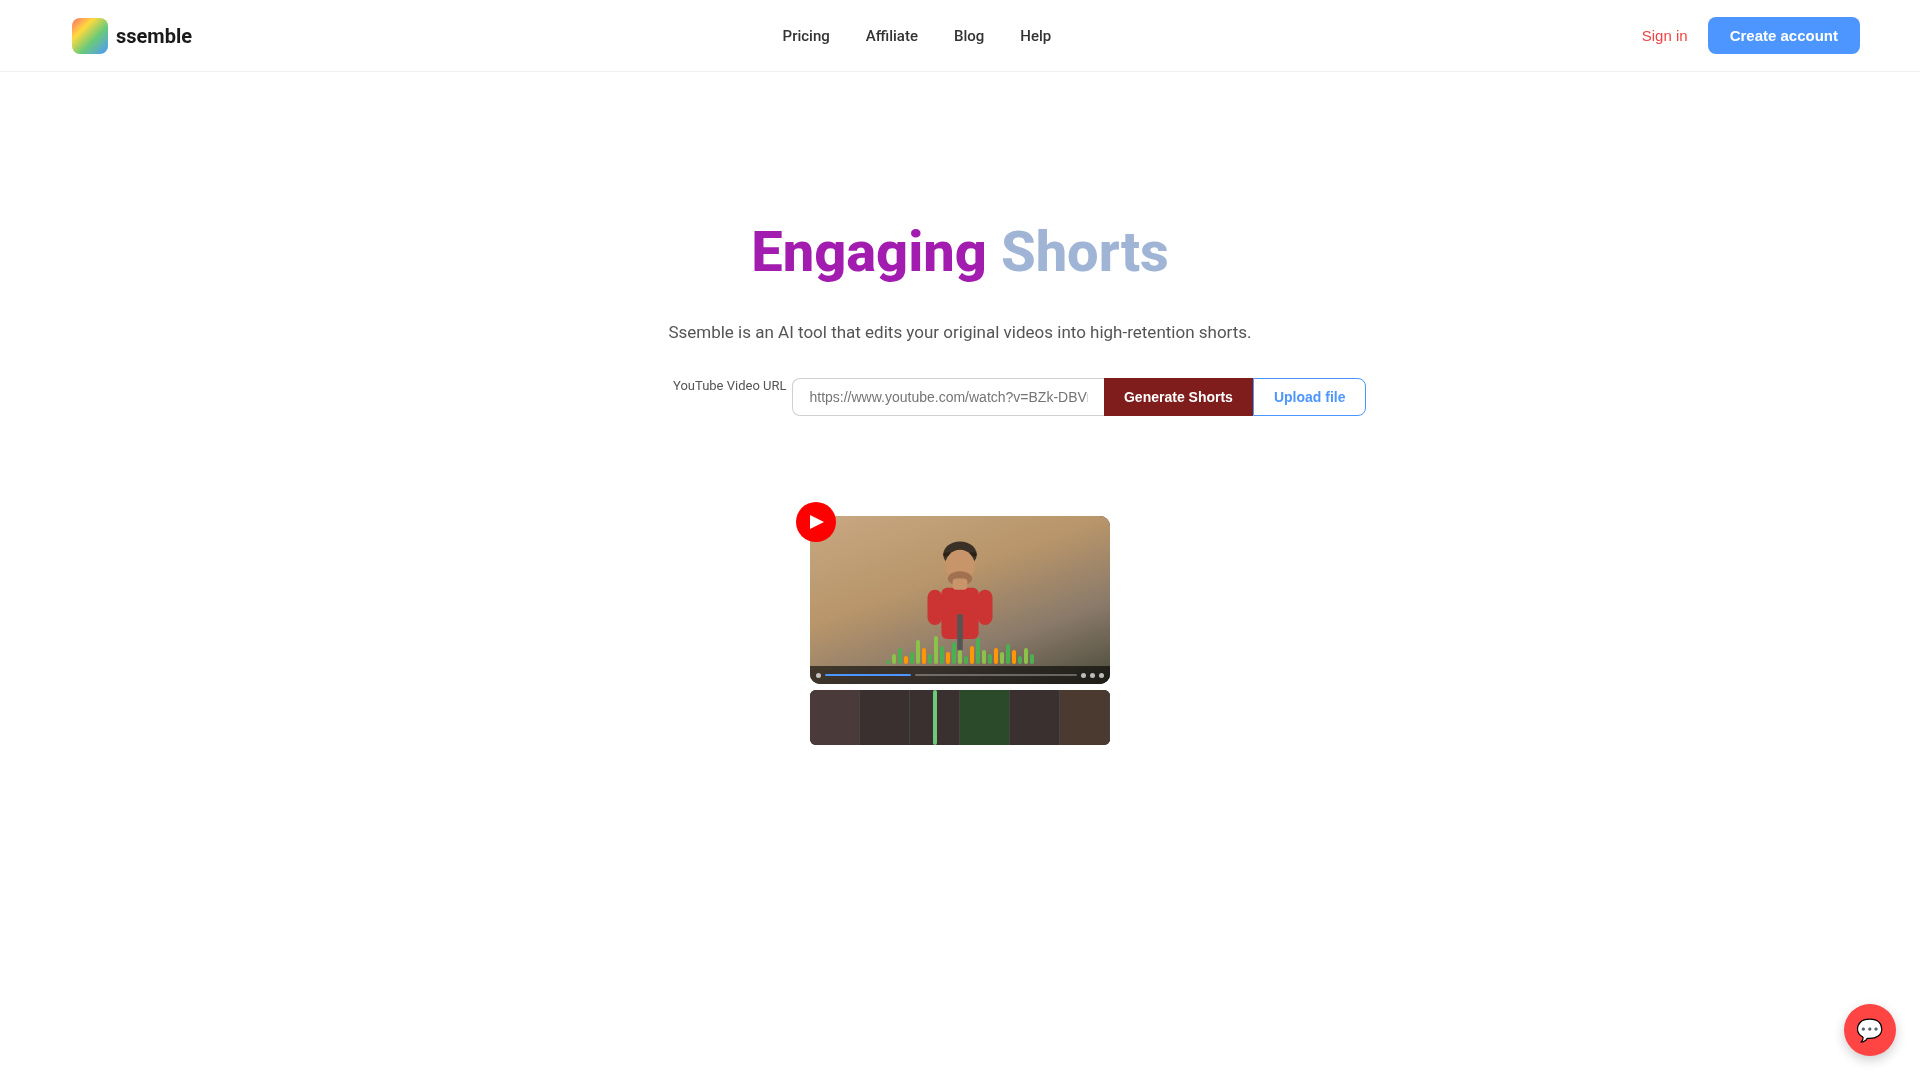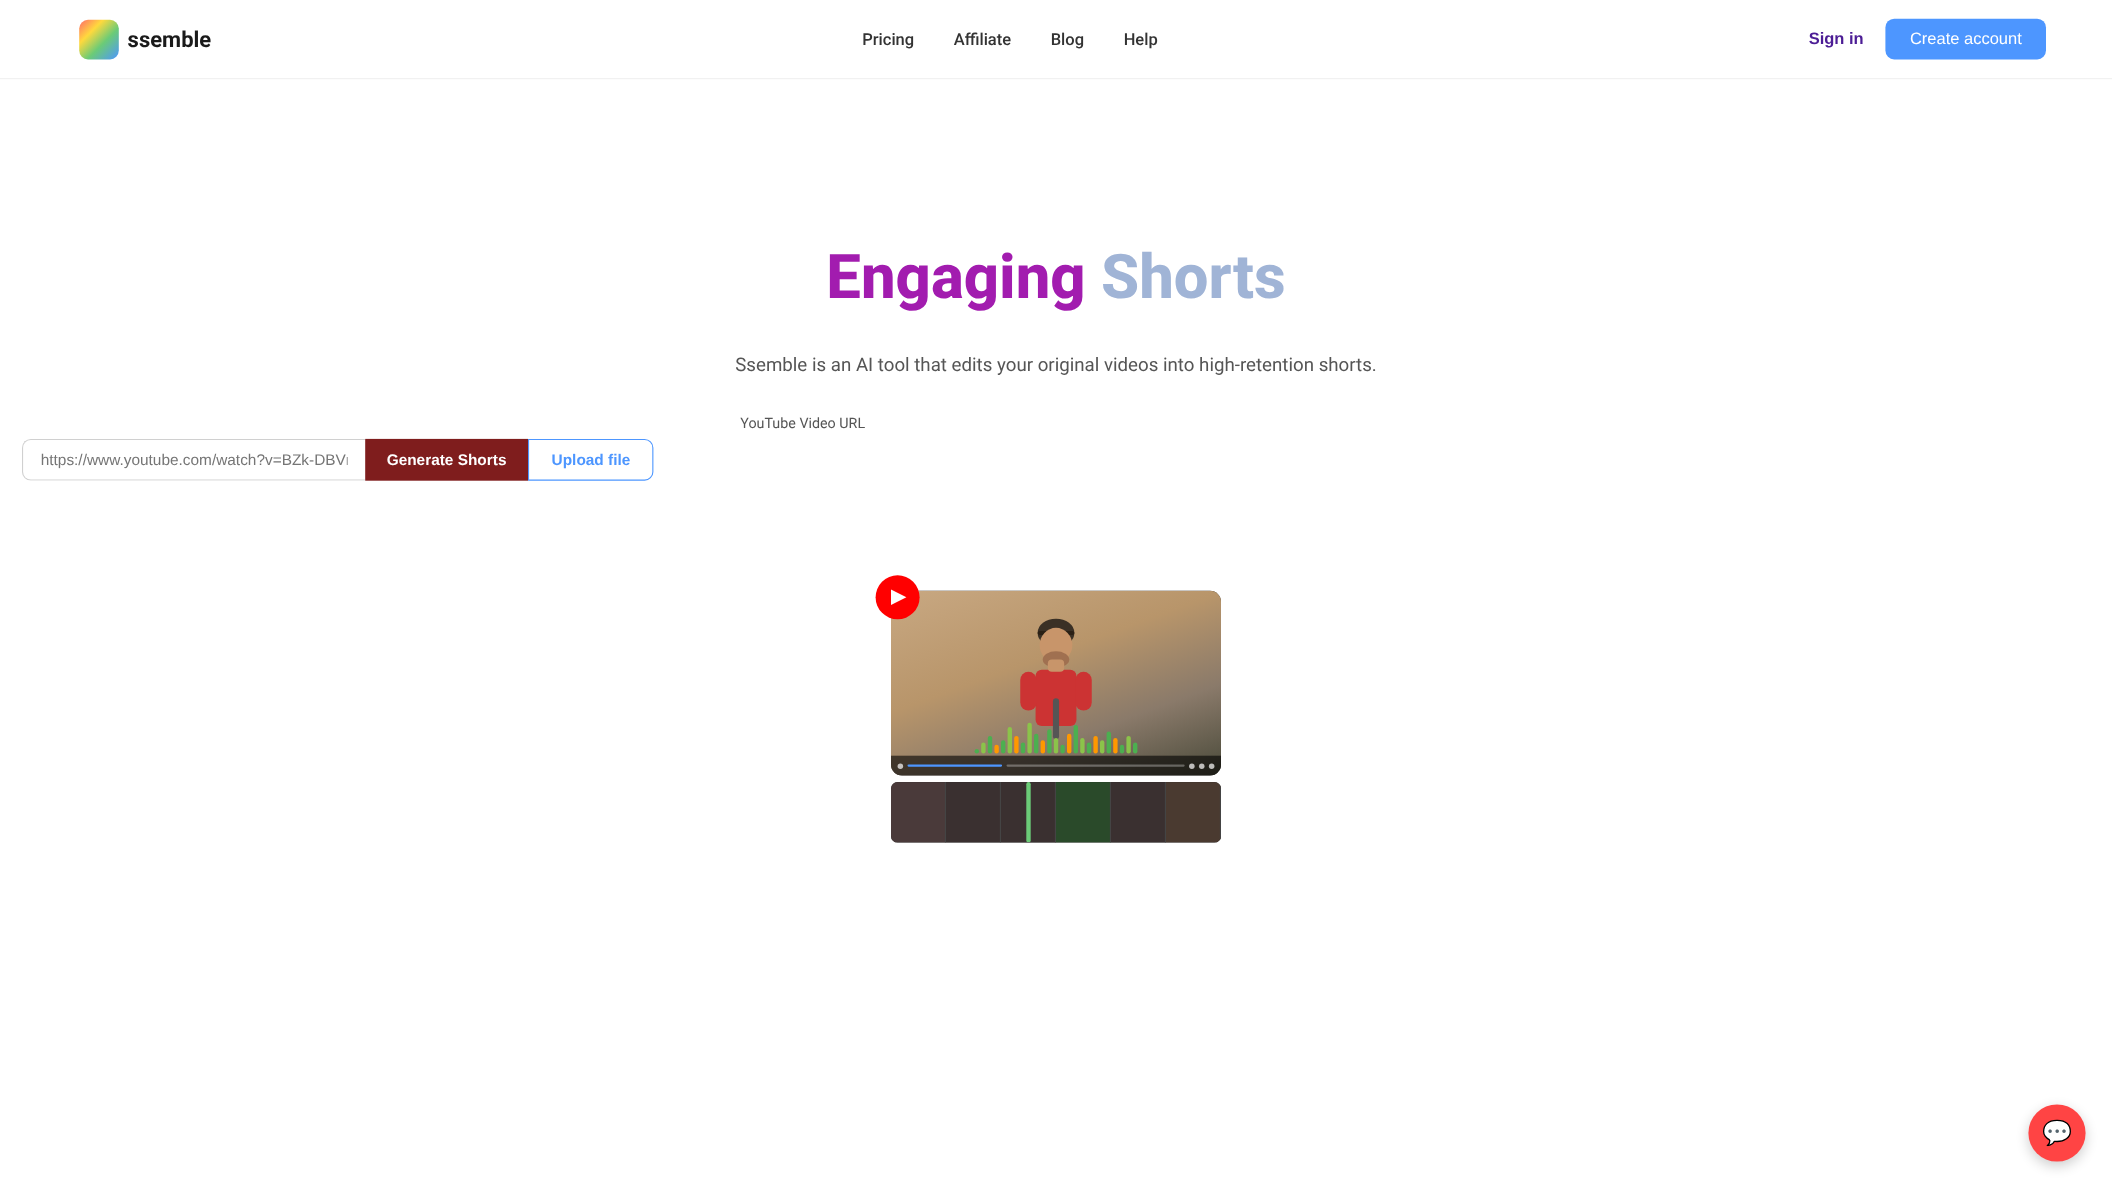--- a/index.html
+++ b/index.html
@@ -14,35 +14,35 @@
     .nav-logo { display: flex; align-items: center; gap: 8px; text-decoration: none; padding-left: 12px; }
     .nav-logo-icon {
       width: 36px; height: 36px;
       background: linear-gradient(135deg, #ff6b6b 0%, #ffd93d 30%, #6bcb77 60%, #4d96ff 100%);
       border-radius: 8px;
     }
     .nav-logo-text { font-size: 20px; font-weight: 700; color: #1a1a1a; }
     .nav-links { display: flex; gap: 36px; align-items: flex-start; }
     .nav-links a { text-decoration: none; color: #333; font-size: 15px; font-weight: 500; cursor: pointer; }
     .nav-actions { display: flex; align-items: center; gap: 20px; }
-    .sign-in-btn { background: none; border: none; color: #4c1d95; font-size: 15px; font-weight: 700; cursor: pointer; text-align: center; }
+    .sign-in-btn { background: none; border: none; color: #ef4444; font-size: 15px; font-weight: 400; cursor: pointer; text-align: center; }
     .create-account-btn {
       background: #4d96ff; color: #fff; border: none; border-radius: 8px;
-      padding: 10px 22px; font-size: 15px; font-weight: 400; cursor: pointer;
+      padding: 10px 22px; font-size: 15px; font-weight: 700; cursor: pointer;
     }
 
     
     .hero { text-align: center; padding: 80px 20px 60px; }
     .hero h1 { font-size: 56px; font-weight: 800; line-height: 1.2; color: #1a1a1a; margin-bottom: 8px; }
     .hero h1 .engaging { color: #a21caf; }
     .hero h1 .shorts { color: #a0b4d6; }
     .hero-sub { font-size: 17px; color: #555; margin-top: 36px; margin-bottom: 36px; }
 
     
-    .url-section { display: flex; flex-direction: column; align-items: flex-start; gap: 6px; }
+    .url-section { display: flex; align-items: center; gap: 6px; }
     .url-label { font-size: 13px; color: #555; align-self: flex-start; margin-left: calc(50% - 287px); }
     .url-row { display: flex; gap: 0; align-items: stretch; width: 574px; }
     .url-input {
       flex: 1; border: 1.5px solid #d0d0d0; border-right: none;
       border-radius: 8px 0 0 8px; padding: 10px 16px; font-size: 14px;
       color: #aaa; outline: none;
     }
     .generate-btn {
       background: #7f1d1d; color: #fff; border: none;
       padding: 10px 20px; font-size: 14px; font-weight: 600; cursor: pointer;

